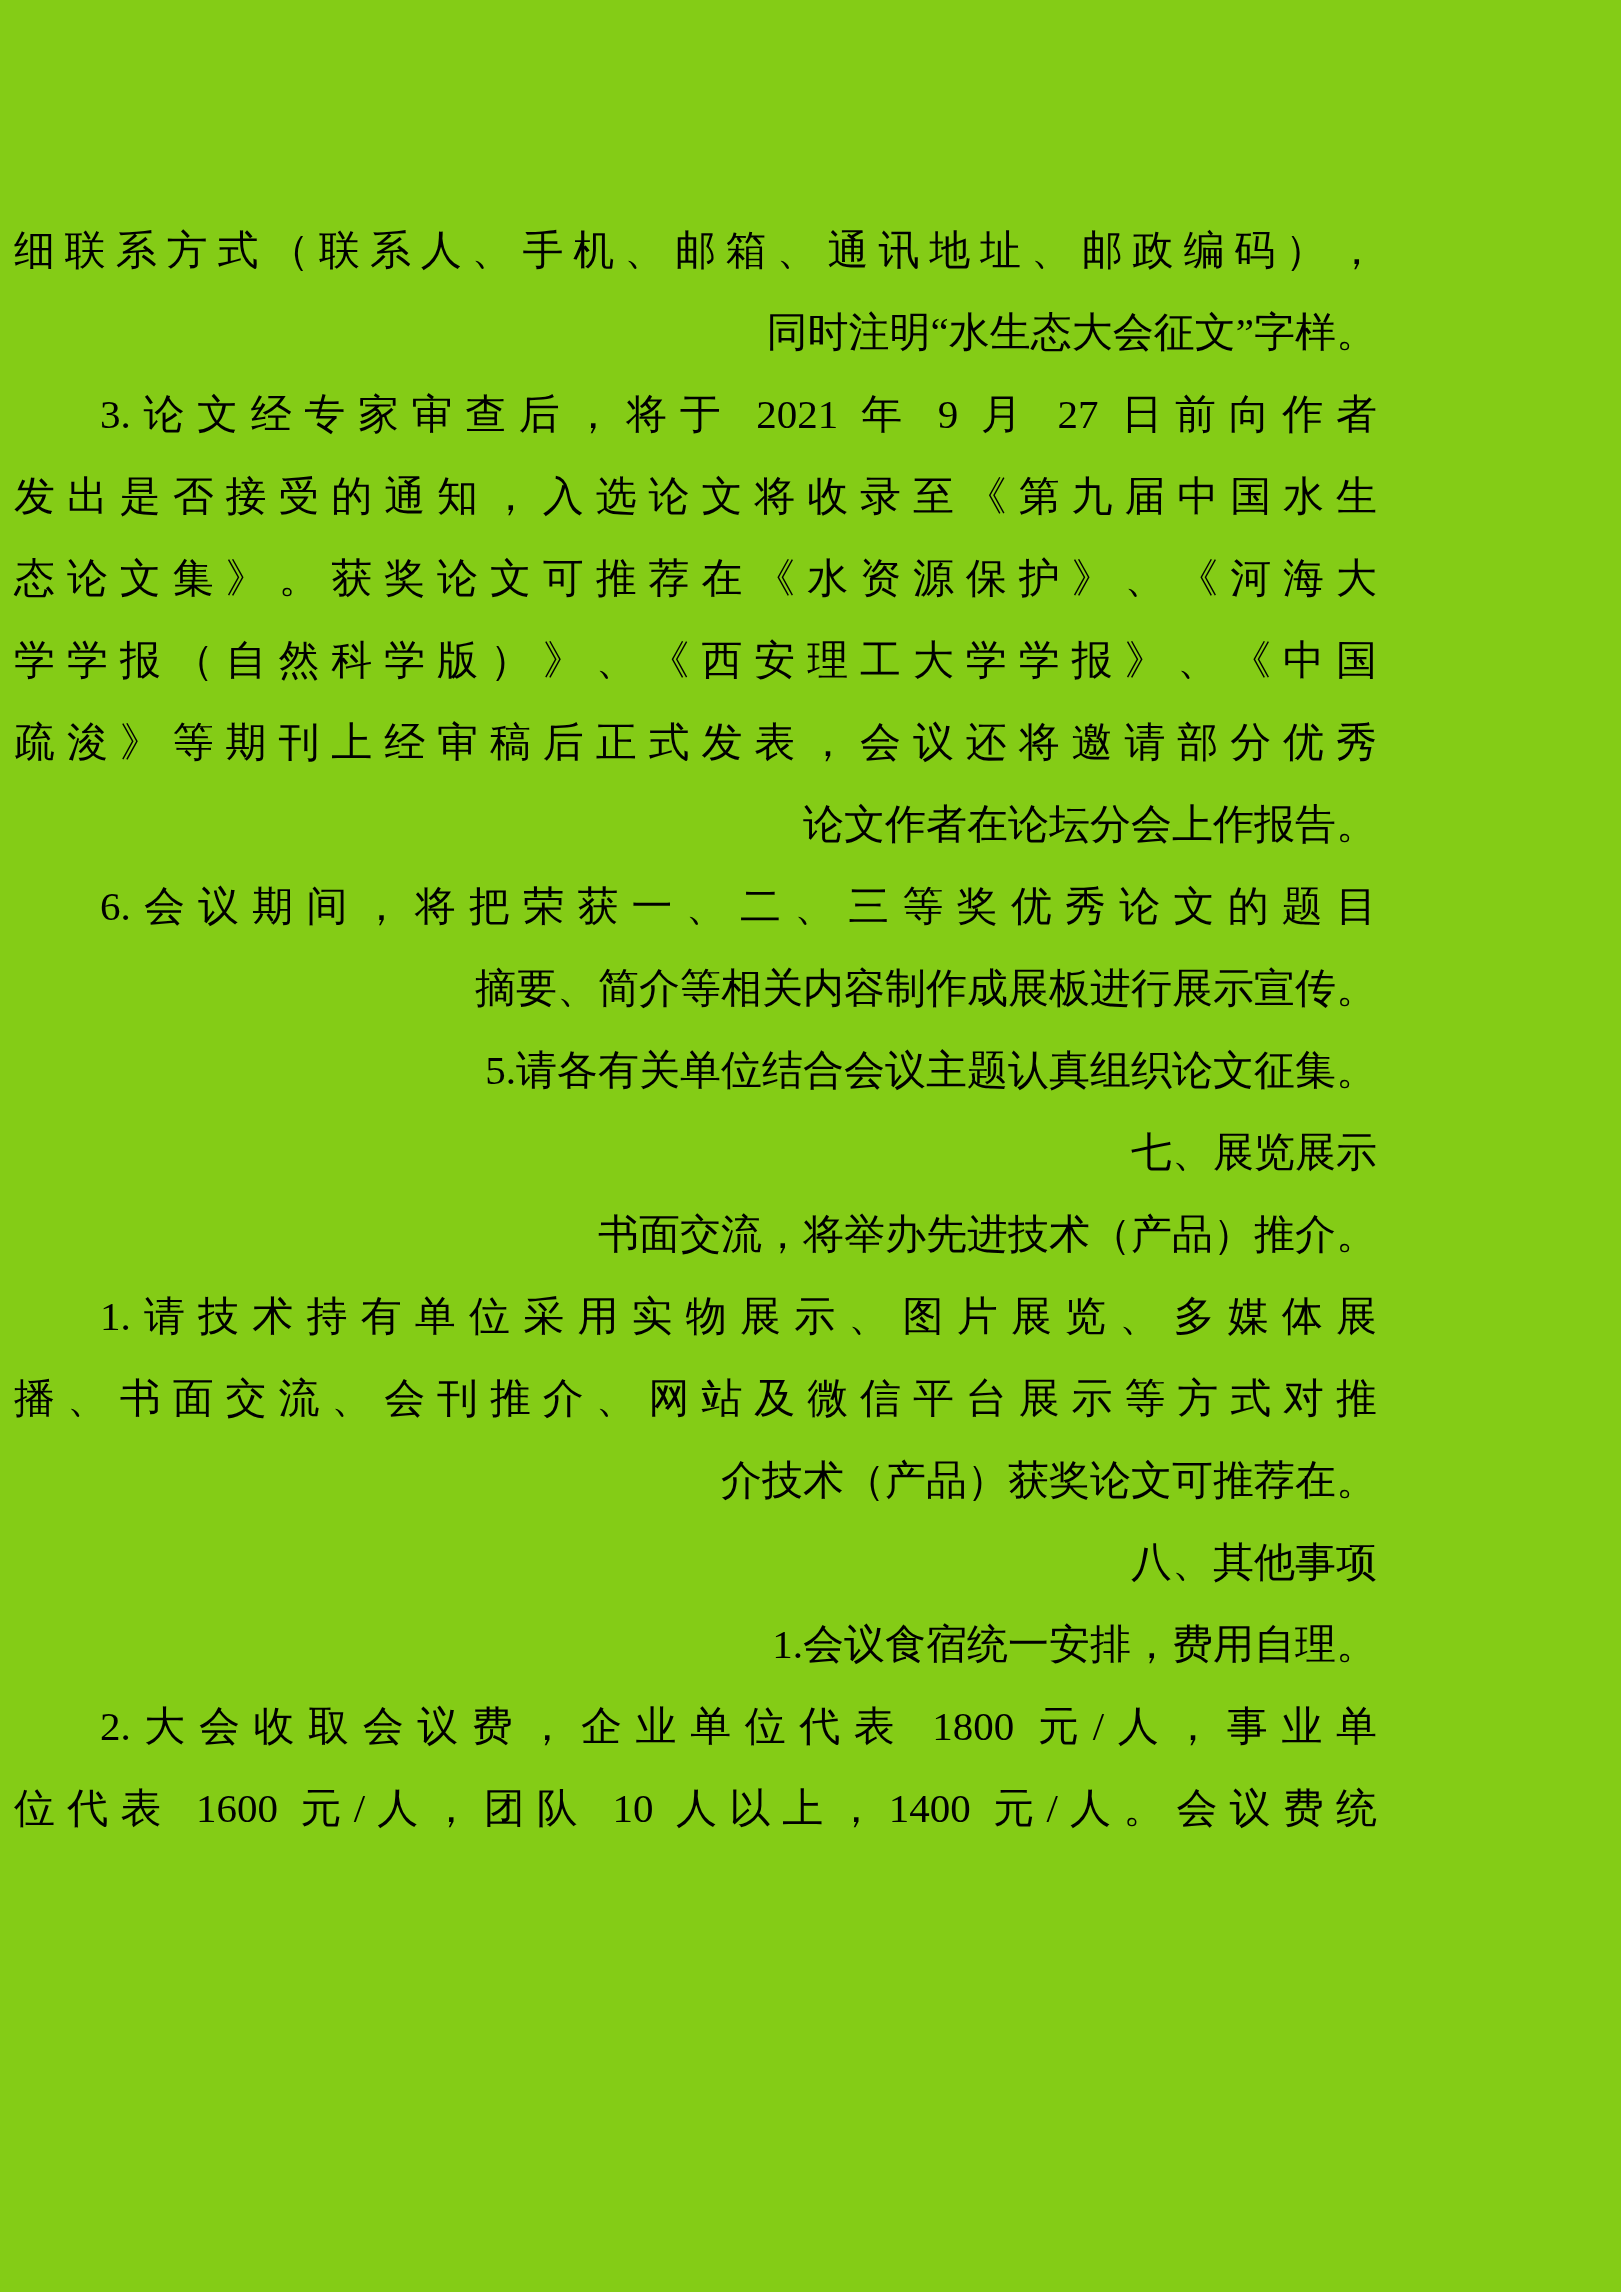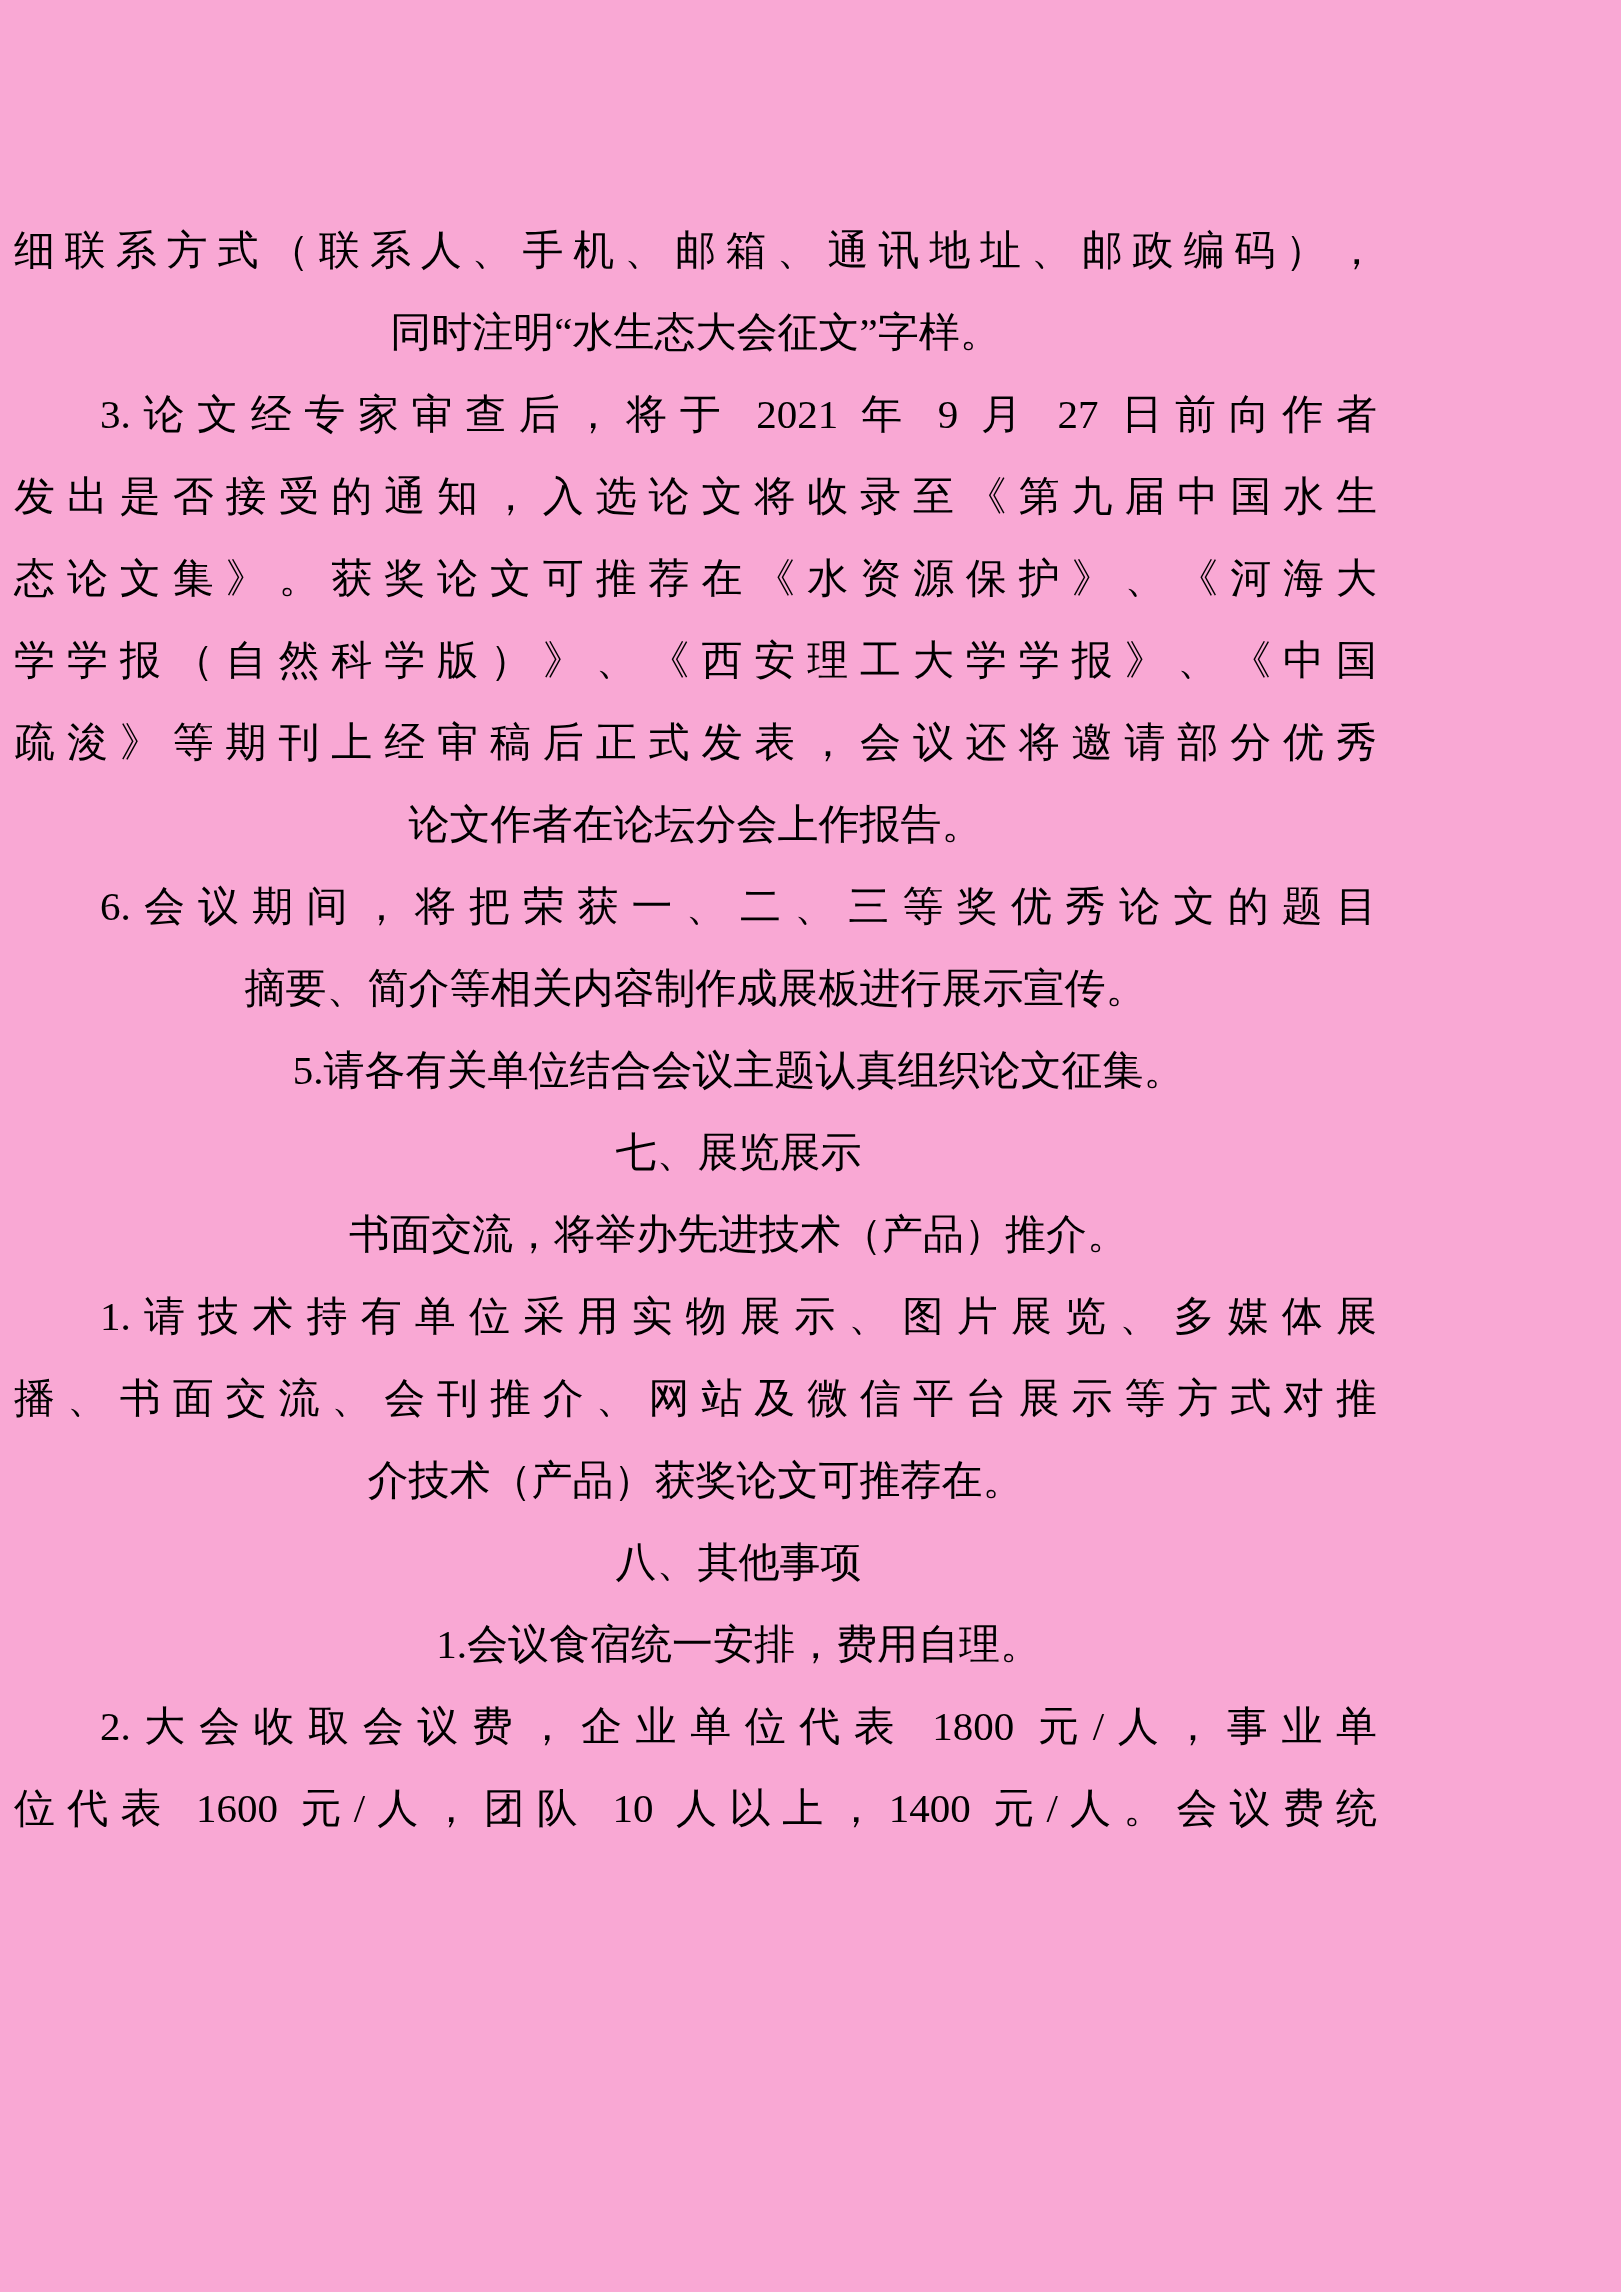--- a/index.html
+++ b/index.html
@@ -17,40 +17,40 @@
     padding: 209px 244px 0 248px;
     font-family: "Liberation Serif", "DejaVu Serif", serif;
     font-size: 41px;
     color: #000000;
     line-height: 82px;
     overflow: hidden;
   }
   .line {
     height: 82px;
     white-space: nowrap;
-    text-align: center;
+    text-align: right;
   }
   .line.justify {
     white-space: normal;
     text-align: justify;
     text-align-last: justify;
     text-justify: inter-character;
   }
   .line.indent {
     text-indent: 86px;
   }
   .line.bold {
     font-weight: normal;
     font-family: "Liberation Sans", "DejaVu Sans", sans-serif;
   }
 </style>
 </head>
 <body>
 
-<div class="page" id="doc-page" style="background: #f9a8d4; color: rgb(0, 0, 0); padding-left: 14px;">
+<div class="page" id="doc-page" style="background: #84cc16; color: rgb(0, 0, 0); padding-left: 14px;">
     <div class="line justify">细联系方式（联系人、手机、邮箱、通讯地址、邮政编码），</div>
     <div class="line">同时注明“水生态大会征文”字样。</div>
     <div class="line justify indent">3.论文经专家审查后，将于 2021 年 9 月 27 日前向作者</div>
     <div class="line justify">发出是否接受的通知，入选论文将收录至《第九届中国水生</div>
     <div class="line justify">态论文集》。获奖论文可推荐在《水资源保护》、《河海大</div>
     <div class="line justify">学学报（自然科学版）》、《西安理工大学学报》、《中国</div>
     <div class="line justify">疏浚》等期刊上经审稿后正式发表，会议还将邀请部分优秀</div>
     <div class="line">论文作者在论坛分会上作报告。</div>
     <div class="line justify indent">6.会议期间，将把荣获一、二、三等奖优秀论文的题目</div>
     <div class="line">摘要、简介等相关内容制作成展板进行展示宣传。</div>

